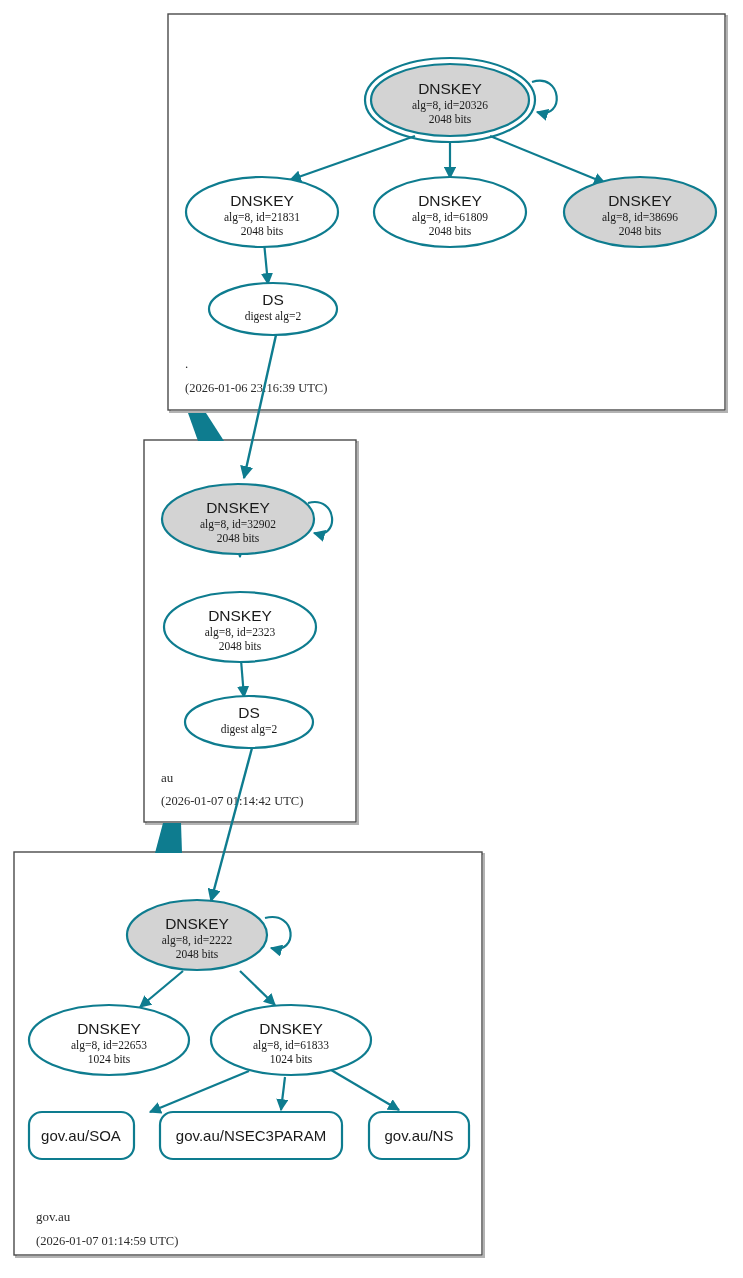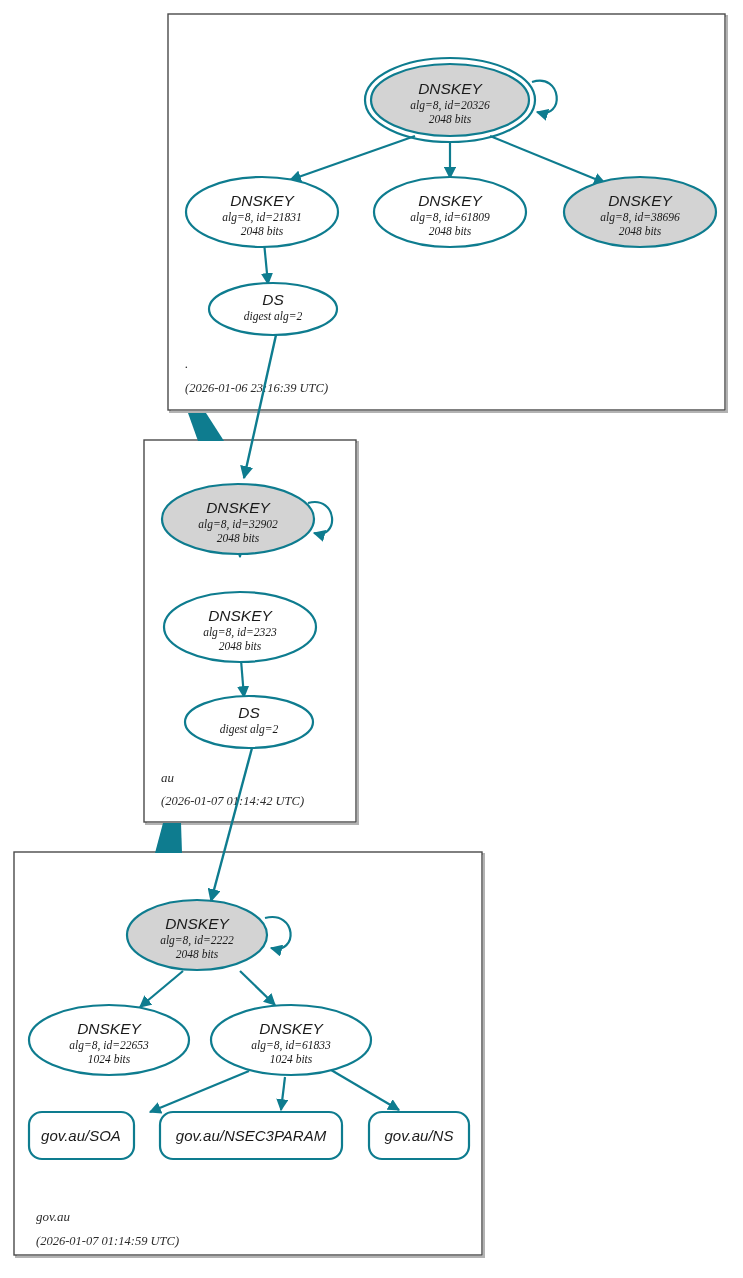--- a/index.html
+++ b/index.html
@@ -11,21 +11,20 @@
   body {
     font-family: "Liberation Sans", sans-serif;
     width: 743px;
     height: 1278px;
     overflow: hidden;
   }
   #canvas {
     position: relative;
     width: 743px;
     height: 1138px;
-    font-style: italic;
   }
   #graph {
     position: absolute;
     left: 0;
     top: 0;
     width: 743px;
     height: 1278px;
   }
   .zone-title {
     font-family: "Liberation Serif", serif;

